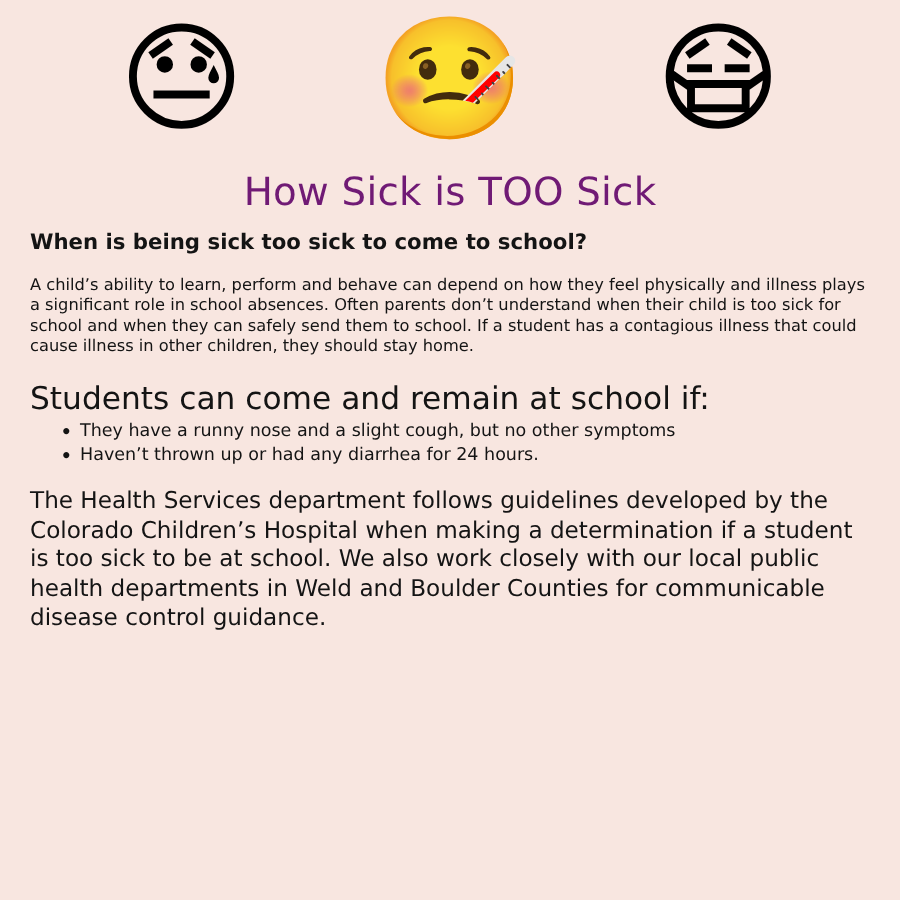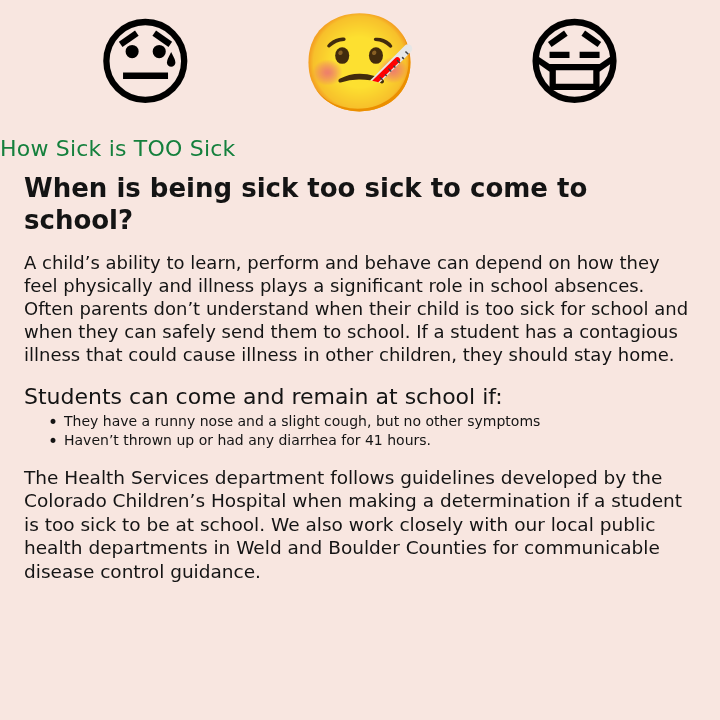--- a/index.html
+++ b/index.html
@@ -36,46 +36,47 @@
     width: 110px;
     height: 110px;
     display: flex;
     align-items: center;
     justify-content: center;
     user-select: none;
   }
 
   
   .title {
-    font-size: 22px;
-    color: #15803d;
+    text-align: center;
+    font-size: 31px;
+    color: #701a75;
     font-weight: 400;
     margin: 18px 0 12px 0;
     letter-spacing: 0.2px;
   }
 
   
   .content {
     padding: 0 22px 0 24px;
     box-sizing: border-box;
     color: #141414;
   }
   .lead {
-    font-size: 26px;
+    font-size: 17px;
     font-weight: 700;
     margin: 0 0 16px 0;
     line-height: 1.22;
   }
   .para {
-    font-size: 18px;
+    font-size: 13px;
     line-height: 1.27;
     margin: 0 0 16px 0;
   }
   .section-head {
-    font-size: 22px;
+    font-size: 25px;
     font-weight: 400;
     margin: 0 0 2px 0;
     line-height: 1.3;
   }
   ul.bullets {
     list-style: none;
     margin: 0 0 16px 0;
     padding: 0 0 0 24px;
   }
   ul.bullets li {
@@ -113,20 +114,20 @@
 
   <div class="content">
 
     <p class="lead">When is being sick too sick to come to school?</p>
 
     <p class="para">A child’s ability to learn, perform and behave can depend on how they feel physically and illness plays a significant role in school absences. Often parents don’t understand when their child is too sick for school and when they can safely send them to school. If a student has a contagious illness that could cause illness in other children, they should stay home.</p>
 
     <p class="section-head">Students can come and remain at school if:</p>
     <ul class="bullets">
       <li>They have a runny nose and a slight cough, but no other symptoms</li>
-      <li>Haven’t thrown up or had any diarrhea for 41 hours.</li>
+      <li>Haven’t thrown up or had any diarrhea for 24 hours.</li>
     </ul>
 
 
     <p class="tail">The Health Services department follows guidelines developed by the Colorado Children’s Hospital when making a determination if a student is too sick to be at school. We also work closely with our local public health departments in Weld and Boulder Counties for communicable disease control guidance.</p>
 
   </div>
 </div>
 
 </body></html>

